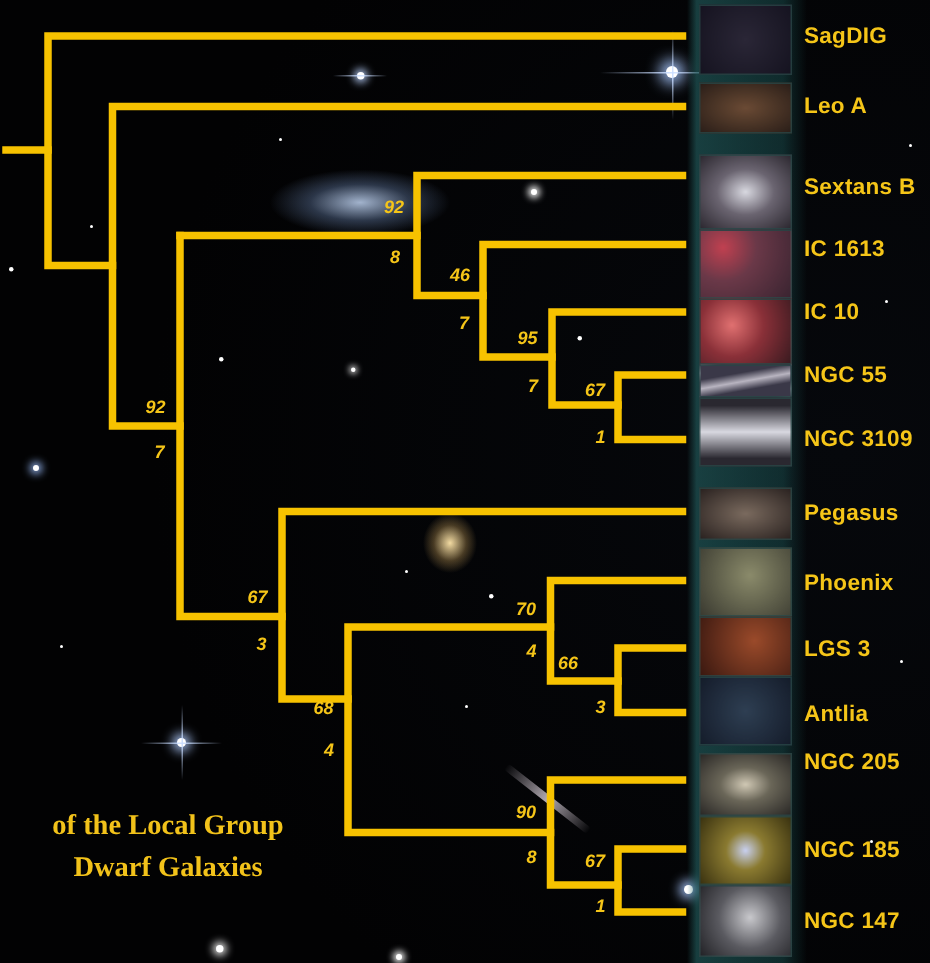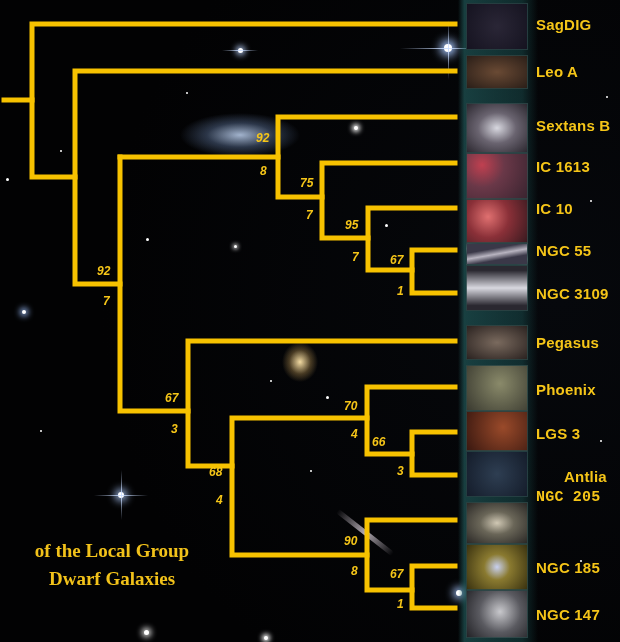--- a/index.html
+++ b/index.html
@@ -107,21 +107,21 @@
 
       <path d="M455,520 H367 V590 H412"></path>
 
       <path d="M455,566 H412 V608 H455"></path>
     </g>
   </svg>
 
   <div class="node-label" style="left:256px;top:132px;">92</div>
   <div class="node-label" style="left:260px;top:165px;">8</div>
 
-  <div class="node-label" style="left:300px;top:177px;">75</div>
+  <div class="node-label" style="left:300px;top:177px;">46</div>
   <div class="node-label" style="left:306px;top:209px;">7</div>
 
   <div class="node-label" style="left:345px;top:219px;">95</div>
   <div class="node-label" style="left:352px;top:251px;">7</div>
 
   <div class="node-label" style="left:390px;top:254px;">67</div>
   <div class="node-label" style="left:397px;top:285px;">1</div>
 
   <div class="node-label" style="left:97px;top:265px;">92</div>
   <div class="node-label" style="left:103px;top:295px;">7</div>
@@ -147,22 +147,22 @@
   <div class="leaf-label" style="top:24px;">SagDIG</div>
   <div class="leaf-label" style="top:71px;">Leo A</div>
   <div class="leaf-label" style="top:125px;">Sextans B</div>
   <div class="leaf-label" style="top:166px;">IC 1613</div>
   <div class="leaf-label" style="top:208px;text-align:center;">IC 10</div>
   <div class="leaf-label" style="top:250px;">NGC 55</div>
   <div class="leaf-label" style="top:293px;">NGC 3109</div>
   <div class="leaf-label" style="top:342px;">Pegasus</div>
   <div class="leaf-label" style="top:389px;">Phoenix</div>
   <div class="leaf-label" style="top:433px;">LGS 3</div>
-  <div class="leaf-label" style="top:476px;margin-left:28px;">Antlia</div>
-  <div class="leaf-label" style="top:497px;font-family:Liberation Mono, monospace;">NGC 205</div>
+  <div class="leaf-label" style="top:476px;">Antlia</div>
+  <div class="leaf-label" style="top:508px;">NGC 205</div>
   <div class="leaf-label" style="top:567px;">NGC 185</div>
   <div class="leaf-label" style="top:578px;margin-top:36px;">NGC 147</div>
 
   <div class="title">
     <div>of the Local Group</div>
     <div>Dwarf Galaxies</div>
   </div>
 </div>
 
 </body></html>

